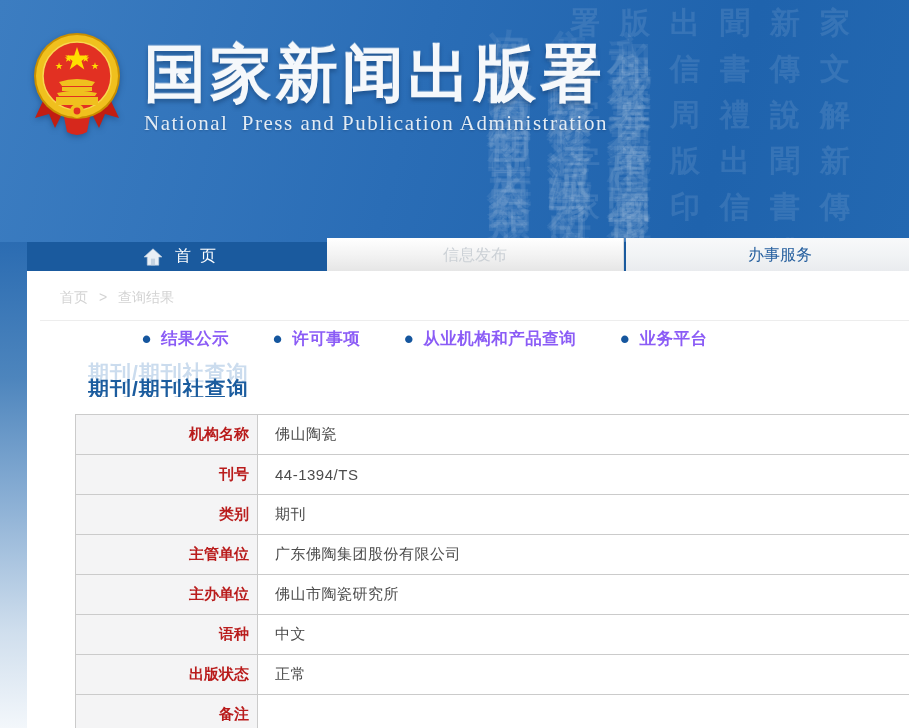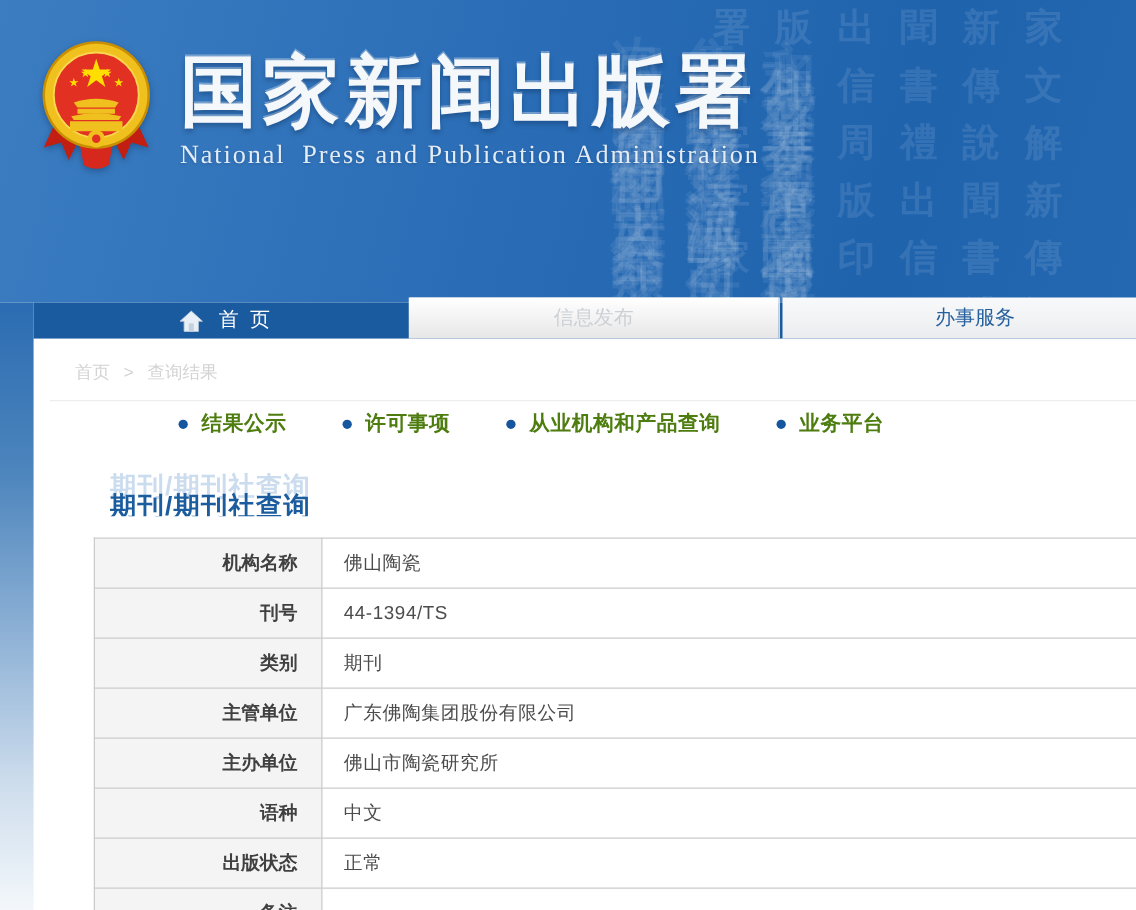--- a/index.html
+++ b/index.html
@@ -52,33 +52,33 @@
   
   .content { position:absolute; left:27px; right:0; top:271px; bottom:0;
     background:#fff; overflow:hidden; }
   .breadcrumb { margin:18px 0 13px 33px; font-size:14px; color:#d3d3d3; }
   .breadcrumb .crumb { color:#d3d3d3; text-decoration:none; cursor:pointer; }
   .breadcrumb .sep { margin:0 7px; }
   .hairline { margin:10px 0 0 13px; border-top:1px solid #ededed; }
   .subnav { margin:7px 0 0 115px; display:flex; gap:44px; align-items:center; }
   .subnav-item { display:flex; align-items:center; text-decoration:none; cursor:pointer; }
   .subnav-item .dot { color:#15569e; font-size:26px; line-height:16px; margin-right:10px; font-weight:700; }
-  .subnav-label { color:#4d7c0f; font-size:16.5px; font-weight:700; letter-spacing:0.5px; }
-  .page-heading { position:relative; margin:25px 0 0 61px; height:38px; width:340px; overflow:hidden;text-align:right; }
+  .subnav-label { color:#8b5cf6; font-size:16.5px; font-weight:700; letter-spacing:0.5px; }
+  .page-heading { position:relative; margin:9px 0 0 61px; height:38px; width:340px; overflow:hidden;text-align:right; }
   .page-heading > div { position:absolute; left:0; font-size:21px; font-weight:700; letter-spacing:1px; white-space:nowrap; }
   .heading-ghost { top:0; color:#cbdcee; }
   .heading-main { top:16px; color:#1b5c9e; }
 
   
   .detail-table { margin:17px 0 0 48px; border-collapse:collapse;
     width:calc(100% - 44px); table-layout:fixed; }
   .detail-table tr { height:40px; }
   .detail-table td { border:1px solid #cbcbcb; vertical-align:middle; }
-  .label-cell { width:182px; background:#f4f4f5; color:#404040; font-weight:700;
-    font-size:15px; text-align:right; padding-right:19px; }
+  .label-cell { width:182px; background:#f4f4f5; color:#b91c1c; font-weight:700;
+    font-size:15px; text-align:right; padding-right:8px; }
   .value-cell { background:#fff; color:#4c4c4c; font-size:15px; padding-left:17px;
     letter-spacing:0.5px; }
 </style>
 </head>
 <body>
 
 <div class="page">
 
   <header class="site-header">
     <div class="wm wm-script">永和九年歲在癸丑暮春之初會于會稽山陰之蘭亭修禊事也群賢畢至少長咸集此地有崇山峻嶺茂林修竹又有清流激湍映帶左右引以為流觴曲水列坐其次是日也天朗氣清惠風和暢仰觀宇宙之大俯察品類之盛</div>

